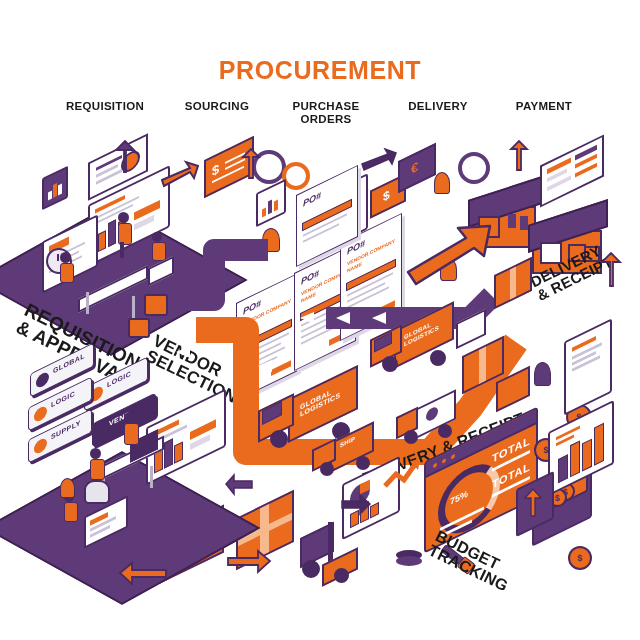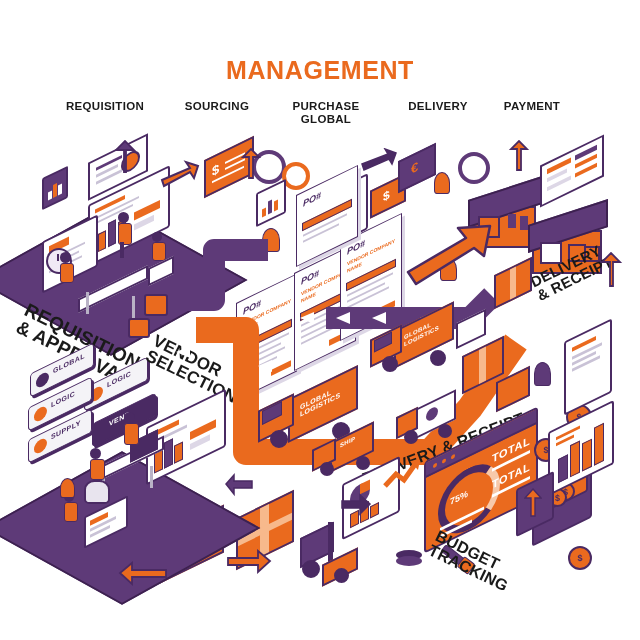--- a/index.html
+++ b/index.html
@@ -61,29 +61,29 @@
   .cone{position:absolute;background:#ea6a1e;border:1.5px solid #4a2a63;}
   .bub{position:absolute;border:2px solid #4a2a63;}
   .person{position:absolute;}
   .bar{position:absolute;background:#ea6a1e;border:1.5px solid #4a2a63;}
 </style>
 </head>
 <body>
 
 <div id="stage">
 
-  <div class="tline" id="t2">MANAGEMENT</div>
+  <div class="tline" id="t2">PROCUREMENT</div>
 
   <div class="stepwrap">
     <div class="step" style="left:0;top:2px;width:130px;">REQUISITION</div>
     <div class="step" style="left:118px;top:2px;width:118px;">SOURCING</div>
     <div class="step" style="left:228px;top:2px;width:116px;white-space:pre;">PURCHASE
-GLOBAL</div>
+ORDERS</div>
     <div class="step" style="left:340px;top:2px;width:116px;">DELIVERY</div>
-    <div class="step" style="left:436px;top:2px;width:112px;">PAYMENT</div>
+    <div class="step" style="left:448px;top:2px;width:112px;">PAYMENT</div>
   </div>
 
   <div class="plat" style="left:36px;top:205px;width:150px;height:150px;">
     <div class="top" style="background:#5e3a78;border:2px solid #3d2150;"></div>
   </div>
 
   <div class="panel" style="left:88px;top:185px;width:78px;height:58px;border-radius:3px;">
     <div style="position:absolute;left:5px;top:6px;width:30px;height:4px;background:#ea6a1e;"></div>
     <div style="position:absolute;left:5px;top:14px;width:44px;height:2px;background:#c9c2d6;"></div>
     <div style="position:absolute;left:5px;top:19px;width:38px;height:2px;background:#c9c2d6;"></div>

